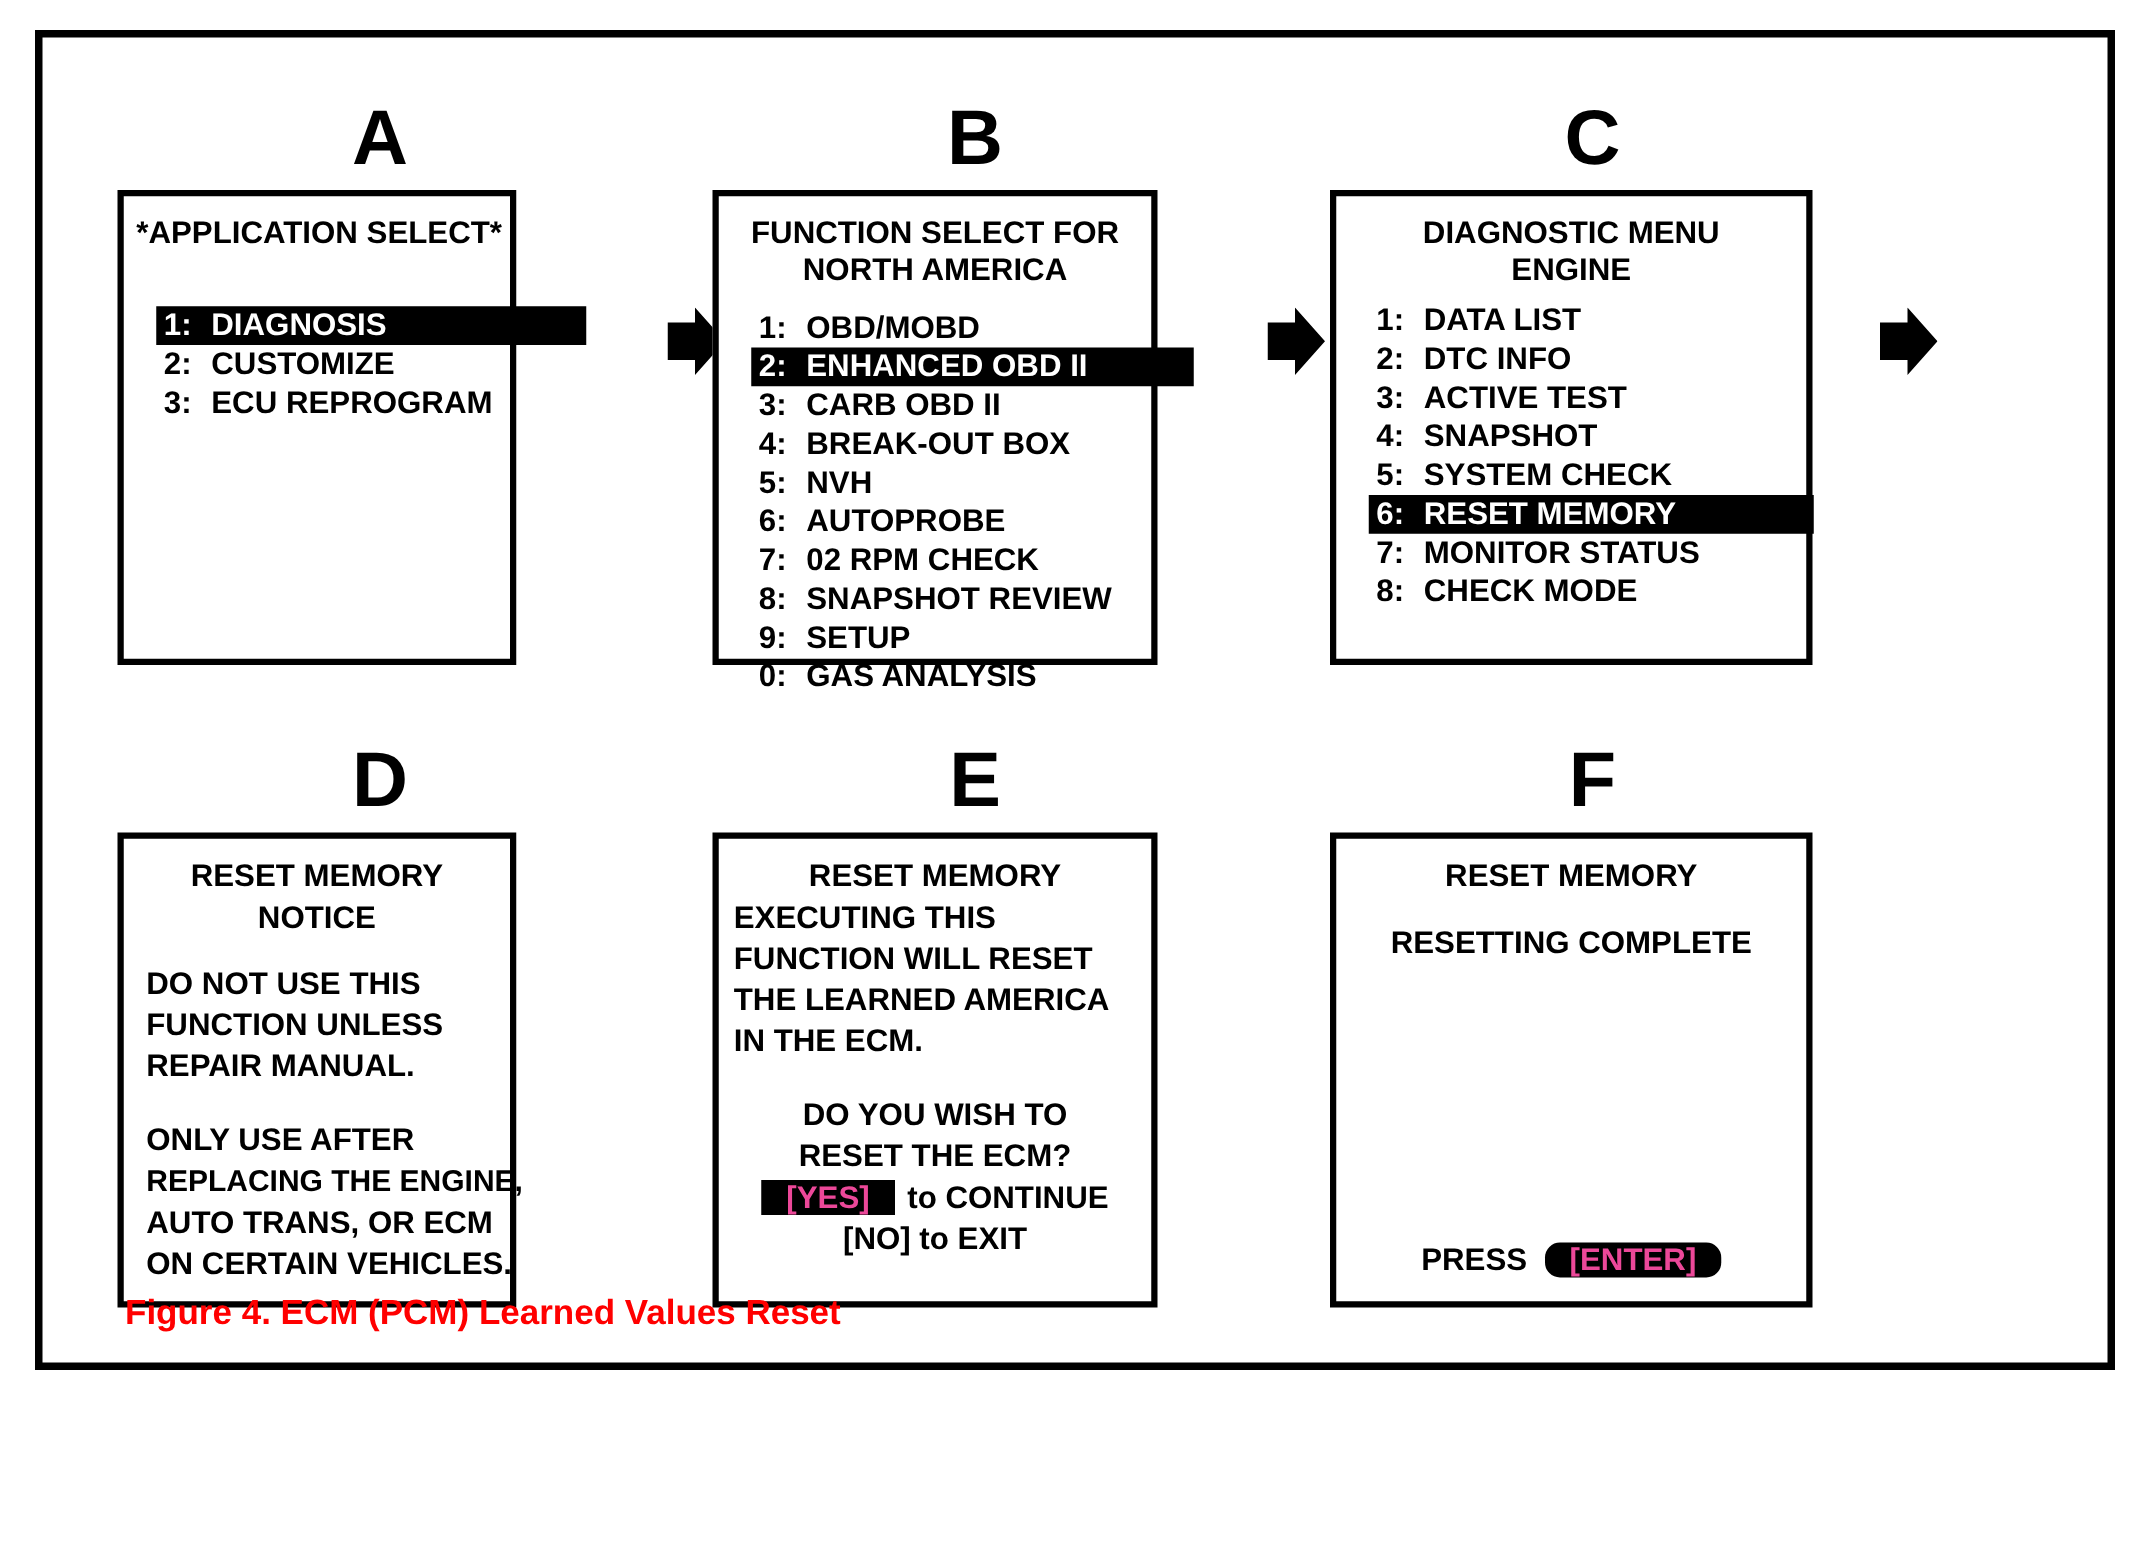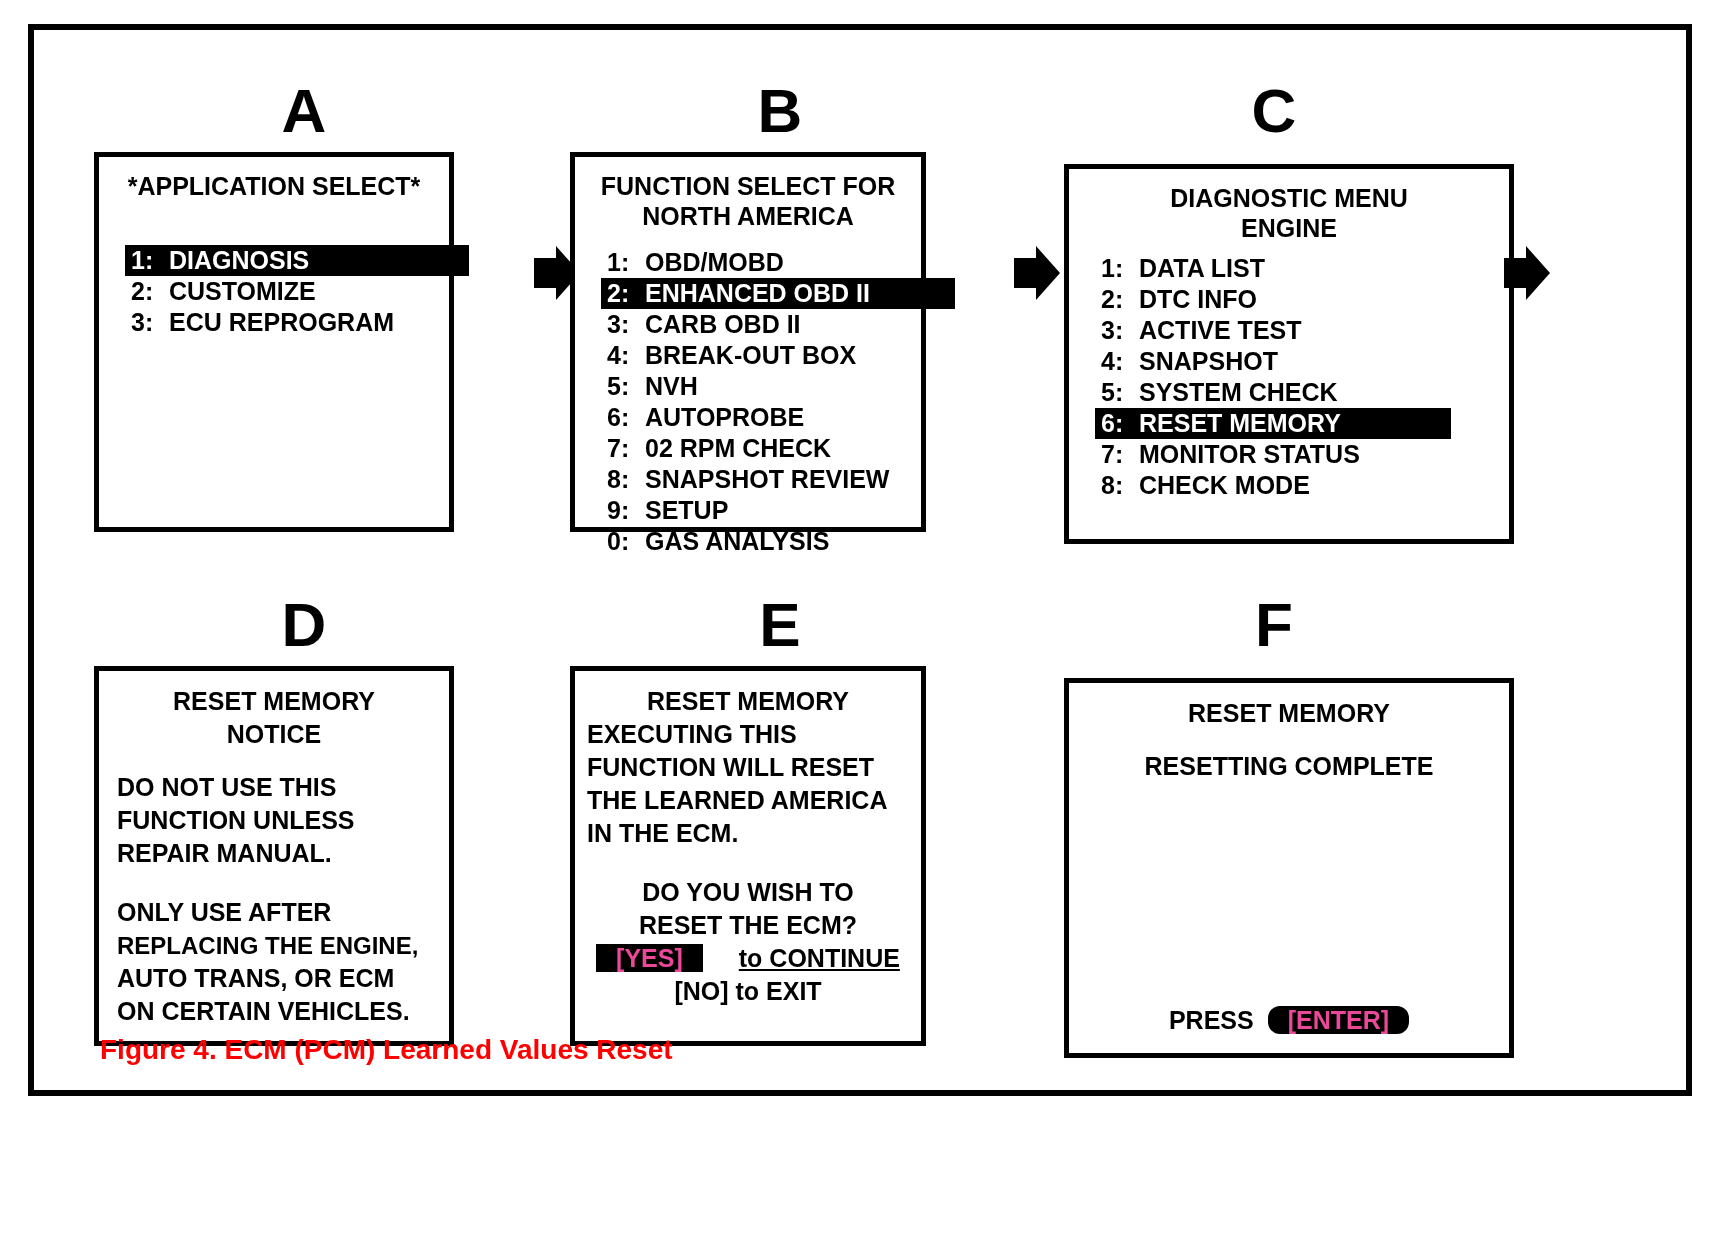--- a/index.html
+++ b/index.html
@@ -58,23 +58,23 @@
   }
 
   .screen {
     border: 5px solid #000000;
     box-sizing: border-box;
     background: #ffffff;
     height: 380px;
     padding: 14px 10px 6px 10px;
     position: relative;
   }
-  .screen.wide { width: 360px; }
+  .screen.wide { width: 319px; }
   .screen.wide2 { width: 356px; }
-  .screen.wide3 { width: 450px; margin-top: 12px; }
+  .screen.wide3 { width: 386px; }
 
   .scr-title {
     text-align: center;
     font-size: 25px;
     font-weight: 700;
     line-height: 30px;
     color: #000;
     white-space: nowrap;
   }
 
@@ -310,21 +310,21 @@
       <div class="screen wide2">
         <div class="scr-center">RESET MEMORY</div>
         <div class="scr-left" style="padding-left:2px;">EXECUTING THIS</div>
         <div class="scr-left" style="padding-left:2px;">FUNCTION WILL RESET</div>
         <div class="scr-left" style="padding-left:2px;">THE LEARNED AMERICA</div>
         <div class="scr-left" style="padding-left:2px;">IN THE ECM.</div>
         <div class="gap-md"></div>
         <div class="scr-center">DO YOU WISH TO</div>
         <div class="scr-center">RESET THE ECM?</div>
         <div class="scr-center">
-          <span class="inv">[YES]</span><span style="padding-left:36px;text-decoration:underline;">to CONTINUE</span>
+          <span class="inv">[YES]</span><span style="padding-left:10px;">to CONTINUE</span>
         </div>
         <div class="scr-center">[NO] to EXIT</div>
       </div>
     </div>
 
     <div class="panel-cell cell-3">
       <div class="panel-letter">F</div>
       <div class="screen wide3">
         <div class="scr-center">RESET MEMORY</div>
         <div class="gap-sm"></div>

